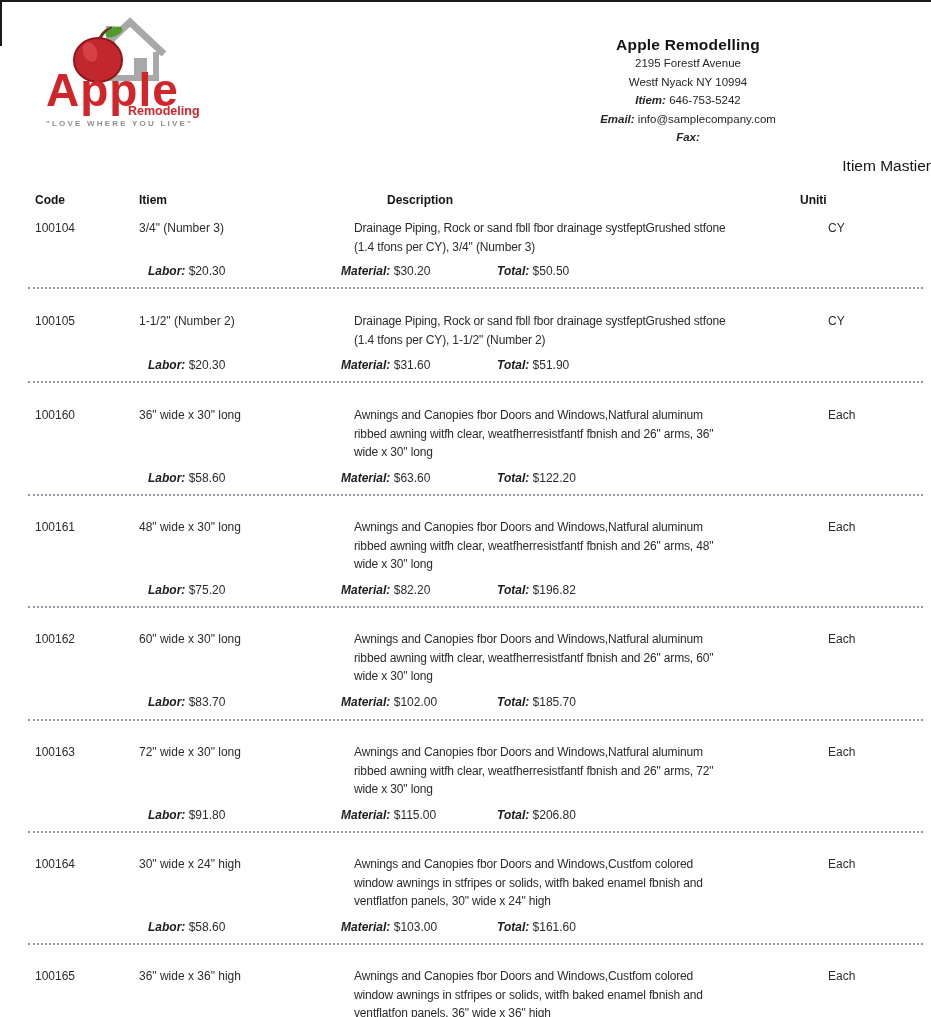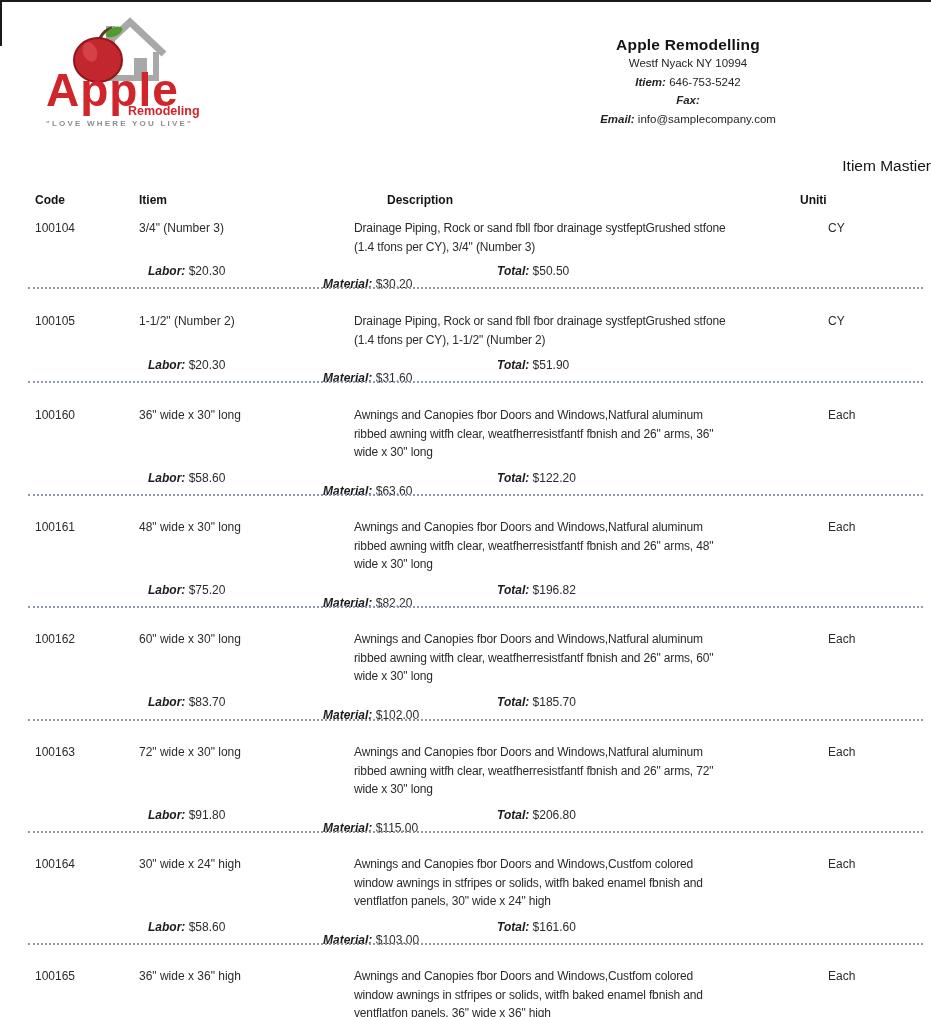--- a/index.html
+++ b/index.html
@@ -32,21 +32,21 @@
   .row  { position:absolute; left:0; width:931px; }
   .cell { position:absolute; top:0; font-size:12px; line-height:18.6px; color:#2b2b2b; }
   .c-code { left:35px; }
   .c-item { left:139px; }
   .c-desc { left:354px; white-space:pre; letter-spacing:-0.15px; }
   .c-unit { left:800px;margin-left:28px; }
 
   .costs { position:absolute; left:0; width:931px; font-size:12px; color:#2b2b2b; }
   .cost  { position:absolute; white-space:nowrap; }
   .cost-labor    { left:148px; }
-  .cost-material { left:323px;margin-top:13px; }
+  .cost-material { left:341px; }
   .cost-total    { left:497px; }
   .cost .lbl { font-weight:bold; font-style:italic; color:#1c1c1c; }
 
   .sep { position:absolute; left:28px; width:895px; height:0; border-top:2px dotted #8e9aab; }
 </style>
 </head>
 <body>
 
 <div class="page">
   <div class="edge-top"></div>
@@ -70,24 +70,25 @@
       </g>
 
       <text x="2" y="92" font-family="Liberation Sans, sans-serif" font-size="46" font-weight="bold" fill="#d0252b" letter-spacing="1">Apple</text>
       <text x="84" y="101" font-family="Liberation Sans, sans-serif" font-size="12.5" font-weight="bold" fill="#d0252b">Remodeling</text>
       <text x="2" y="112" font-family="Liberation Sans, sans-serif" font-size="8" letter-spacing="2.2" font-weight="bold" fill="#8e8e8e">"LOVE WHERE YOU LIVE"</text>
     </svg>
   </div>
 
   <div class="company">
     <div class="name">Apple Remodelling</div>
+    <div class="line">2195 Forestf Avenue</div>
     <div class="line">Westf Nyack NY 10994</div>
     <div class="line"><span class="lbl-i">Itiem:</span> <span>646-753-5242</span></div>
+    <div class="line"><span class="lbl-i">Email:</span> <span>info@samplecompany.com</span></div>
     <div class="line"><span class="lbl-i">Fax:</span></div>
-    <div class="line"><span class="lbl-i">Email:</span> <span>info@samplecompany.com</span></div>
   </div>
 
   <div class="doc-title">Itiem Mastier</div>
 
   <div class="thead">
     <span class="h-code">Code</span>
     <span class="h-item">Itiem</span>
     <span class="h-desc">Description</span>
     <span class="h-unit">Uniti</span>
   </div>

